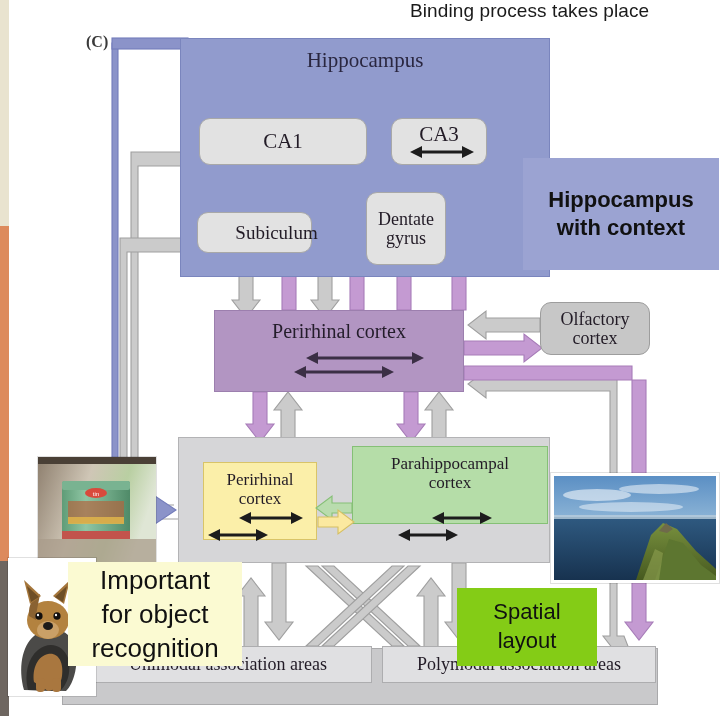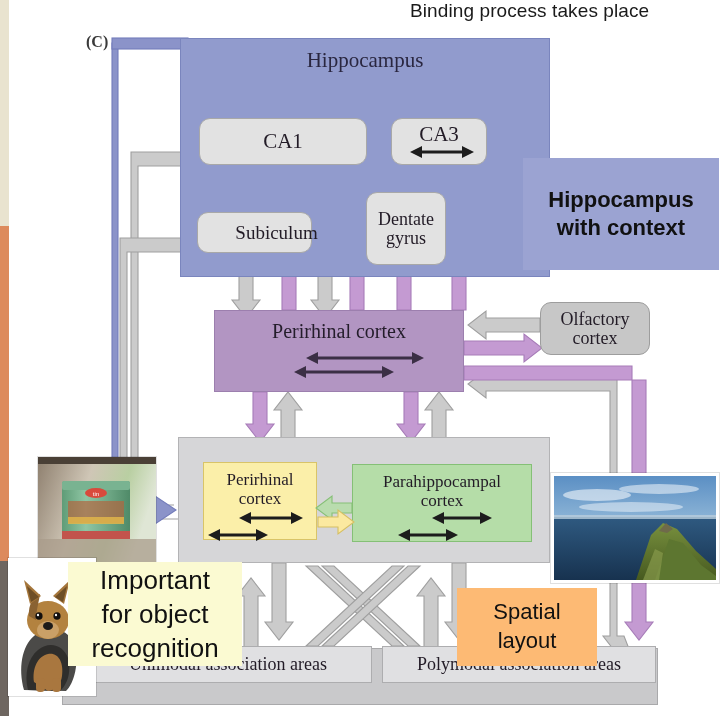--- a/index.html
+++ b/index.html
@@ -35,39 +35,39 @@
   
   #entorhinal-box{left:214px;top:310px;width:250px;height:82px;
       background:#b295c2;border:1.5px solid #9c7fae;}
   #entorhinal-label{left:214px;top:318px;width:250px;height:26px;
       font-size:20px;text-align:center;line-height:26px;color:#241d2b;}
   
   #phg-container{left:178px;top:437px;width:372px;height:126px;
       background:#d6d6d8;border:1.5px solid #b3b3b5;}
   #perirhinal-box{left:203px;top:462px;width:114px;height:78px;
       background:#fbefa9;border:1.5px solid #d9c468;font-size:17px;line-height:1.1;}
-  #parahippocampal-box{left:352px;top:464px;width:180px;height:78px;
+  #parahippocampal-box{left:352px;top:446px;width:196px;height:78px;
       background:#b5dda8;border:1.5px solid #85c076;font-size:17px;line-height:1.1;}
   
   #assoc-bar{left:62px;top:648px;width:596px;height:57px;
       background:#c9c9cb;border:1.5px solid #a9a9ab;}
   #unimodal-box{left:84px;top:646px;width:288px;height:37px;
       background:#e0e0e2;border:1.5px solid #adadaf;font-size:18px;}
   #polymodal-box{left:382px;top:646px;width:274px;height:37px;
       background:#e0e0e2;border:1.5px solid #adadaf;font-size:18px;}
   
   .callout{box-sizing:border-box;display:flex;flex-direction:column;
       align-items:center;justify-content:center;text-align:center;
       font-family:"Liberation Sans",sans-serif;color:#111;}
   #callout-hippocampus{left:523px;top:158px;width:196px;height:112px;
       background:#9ba3d2;font-size:22px;line-height:1.28;font-weight:600;}
   #callout-object{left:68px;top:562px;width:174px;height:104px;
       background:#fbfad2;font-size:26px;line-height:1.32;}
   #callout-spatial{left:457px;top:588px;width:140px;height:78px;
-      background:#fdba74;font-size:22px;line-height:1.3;}
+      background:#84cc16;font-size:22px;line-height:1.3;}
   
   .photo{overflow:hidden;box-shadow:0 0 0 1px rgba(0,0,0,.12);}
   #photo-object{left:38px;top:457px;width:118px;height:105px;
       background:#d9d4cb;}
   #photo-dog{left:8px;top:558px;width:88px;height:138px;background:#ffffff;}
   #photo-landscape{left:551px;top:473px;width:168px;height:110px;}
   
   #wires{left:0;top:0;width:720px;height:716px;}
   #wires-front{left:0;top:0;width:720px;height:716px;}
 </style>

